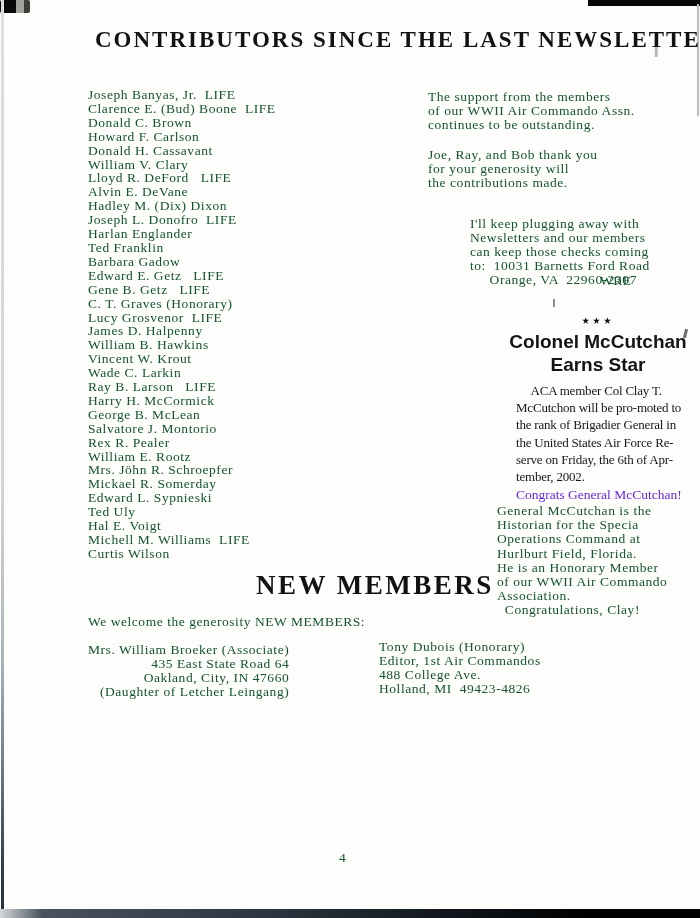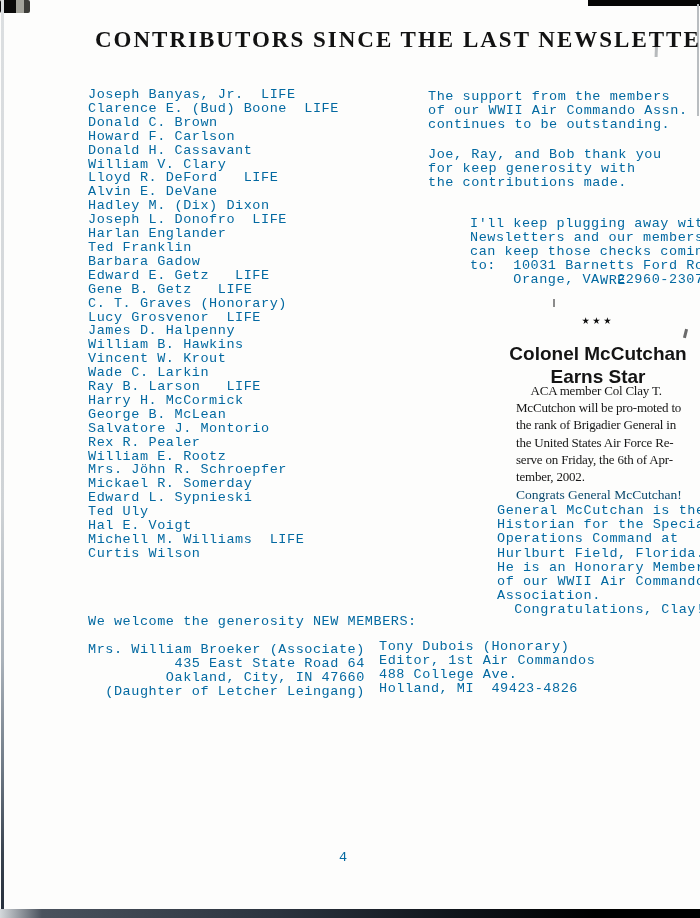--- a/index.html
+++ b/index.html
@@ -6,25 +6,25 @@
   .page {
     position: relative;
     width: 700px; height: 918px;
     background: #fdfdfc;
     overflow: hidden;
     font-family: "Liberation Mono", monospace;
     color: #1e1e1e;
   }
   .abs { position: absolute; }
   .mono {
-    font-family: Liberation Mono, monospace;
+    font-family: Liberation Serif, serif;
     font-size: 13.5px;
     letter-spacing: 0.55px;
     line-height: 13.9px;
-    color: #0369a1;
+    color: #14532d;
     white-space: pre;
   }
   .page-title {
     font-family: "Liberation Serif", serif;
     font-weight: bold;
     font-size: 23px;
     letter-spacing: 2px;
     color: #121212;
     white-space: pre;
   }
@@ -46,21 +46,21 @@
     font-family: "Liberation Serif", serif;
     font-size: 13px;
     letter-spacing: -0.2px;
     line-height: 17.2px;
     color: #161616;
     white-space: pre;
   }
   .article-congrats {
     font-family: "Liberation Serif", serif;
     font-size: 13.5px;
-    color: #0c4a6e;
+    color: #6d28d9;
     white-space: pre;
   }
   .section-heading {
     font-family: "Liberation Serif", serif;
     font-weight: bold;
     font-size: 27px;
     letter-spacing: 2.5px;
     color: #121212;
     white-space: pre;
   }
@@ -106,50 +106,51 @@
   <div class="abs artifact-tick tick-wre"></div>
 
   <div class="abs page-title" style="left:95px; top:27px;">CONTRIBUTORS SINCE THE LAST NEWSLETTER</div>
 
   <div class="abs mono names-list" style="left:88px; top:88px;"><div>Joseph Banyas, Jr.  LIFE</div><div>Clarence E. (Bud) Boone  LIFE</div><div>Donald C. Brown</div><div>Howard F. Carlson</div><div>Donald H. Cassavant</div><div>William V. Clary</div><div>Lloyd R. DeFord   LIFE</div><div>Alvin E. DeVane</div><div>Hadley M. (Dix) Dixon</div><div>Joseph L. Donofro  LIFE</div><div>Harlan Englander</div><div>Ted Franklin</div><div>Barbara Gadow</div><div>Edward E. Getz   LIFE</div><div>Gene B. Getz   LIFE</div><div>C. T. Graves (Honorary)</div><div>Lucy Grosvenor  LIFE</div><div>James D. Halpenny</div><div>William B. Hawkins</div><div>Vincent W. Krout</div><div>Wade C. Larkin</div><div>Ray B. Larson   LIFE</div><div>Harry H. McCormick</div><div>George B. McLean</div><div>Salvatore J. Montorio</div><div>Rex R. Pealer</div><div>William E. Rootz</div><div>Mrs. Jöhn R. Schroepfer</div><div>Mickael R. Somerday</div><div>Edward L. Sypnieski</div><div>Ted Uly</div><div>Hal E. Voigt</div><div>Michell M. Williams  LIFE</div><div>Curtis Wilson</div></div>
 
   <div class="abs mono" style="left:428px; top:90px;">The support from the members
 of our WWII Air Commando Assn.
 continues to be outstanding.</div>
   <div class="abs mono" style="left:428px; top:148px;">Joe, Ray, and Bob thank you
-for keep generosity with
+for your generosity will
 the contributions made.</div>
   <div class="abs mono" style="left:428px; top:217px;margin-left:42px;">I'll keep plugging away with
 Newsletters and our members
 can keep those checks coming
 to:  10031 Barnetts Ford Road
      Orange, VA  22960-2307</div>
   <div class="abs mono" style="left:600px; top:274px;">WRE</div>
 
   <div class="abs article" style="left:500px; top:312px; width:196px;">
     <div class="article-stars">★★★</div>
-    <div class="article-heading" style="margin-top:14px;">Colonel McCutchan</div>
+    <div class="article-heading" style="margin-top:2px;">Colonel McCutchan</div>
     <div class="article-heading">Earns Star</div>
   </div>
   <div class="abs article-body" style="left:516px; top:382px;">     ACA member Col Clay T.
 McCutchon will be pro-moted to
 the rank of Brigadier General in
 the United States Air Force Re-
 serve on Friday, the 6th of Apr-
 tember, 2002.</div>
   <div class="abs article-congrats" style="left:516px; top:487px;">Congrats General McCutchan!</div>
   <div class="abs mono" style="left:497px; top:504px; line-height:14.2px;">General McCutchan is the
 Historian for the Specia
 Operations Command at
 Hurlburt Field, Florida.
 He is an Honorary Member
 of our WWII Air Commando
 Association.
   Congratulations, Clay!</div>
 
+  <div class="abs section-heading" style="left:256px; top:570px;">NEW MEMBERS</div>
   <div class="abs mono" style="left:88px; top:615px;">We welcome the generosity NEW MEMBERS:</div>
   <div class="abs mono" style="left:88px; top:643px;text-align:right;">Mrs. William Broeker (Associate)
 435 East State Road 64
 Oakland, City, IN 47660
 (Daughter of Letcher Leingang)</div>
   <div class="abs mono" style="left:379px; top:640px;">Tony Dubois (Honorary)
 Editor, 1st Air Commandos
 488 College Ave.
 Holland, MI  49423-4826</div>
 

